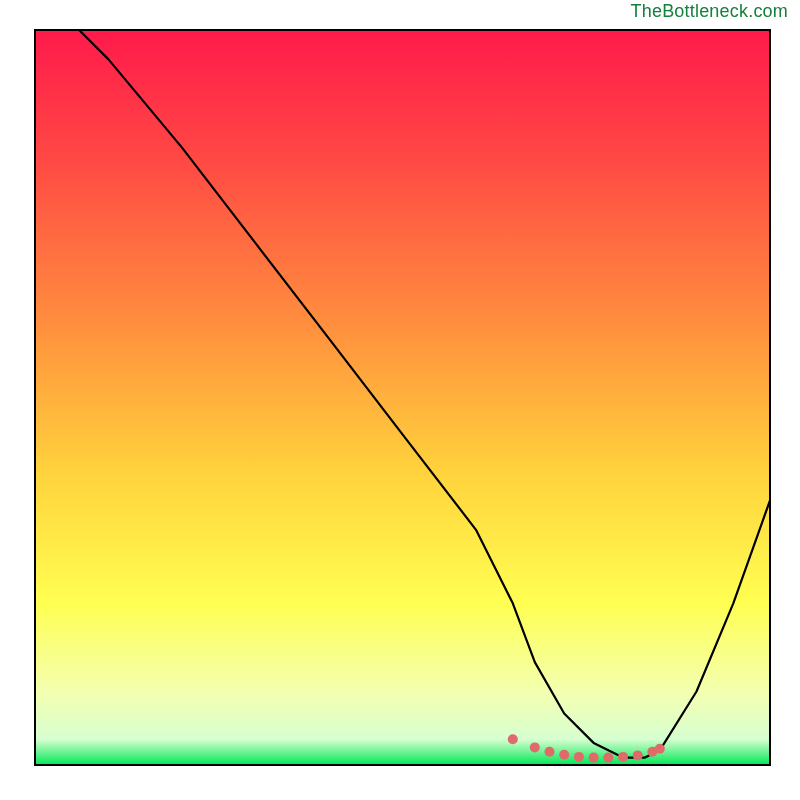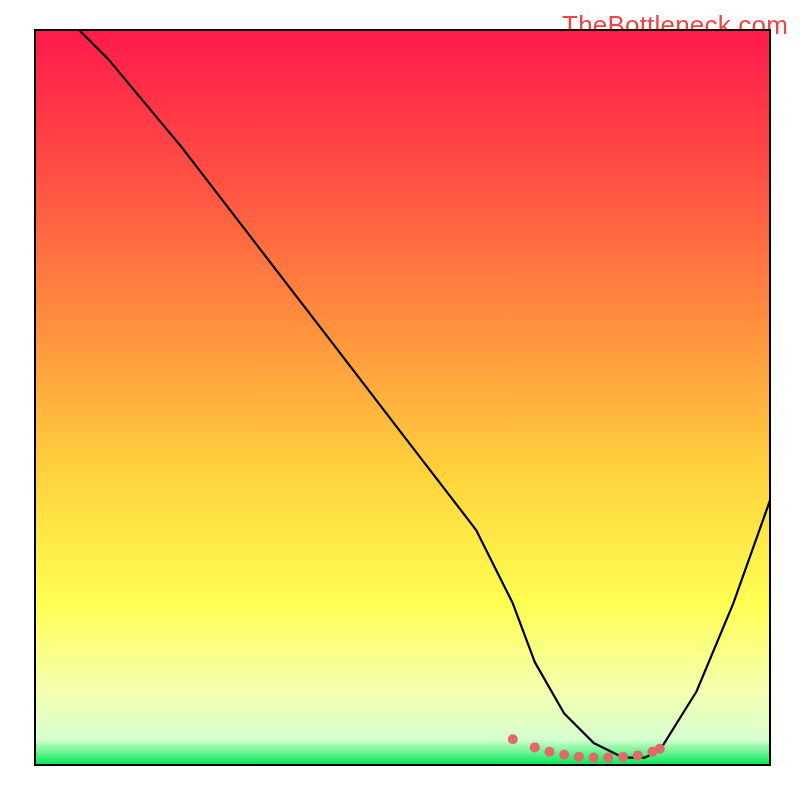--- a/index.html
+++ b/index.html
@@ -11,24 +11,24 @@
     background: #ffffff;
     font-family: Arial, Helvetica, sans-serif;
   }
   .wrapper {
     position: relative;
     width: 800px;
     height: 800px;
   }
   .watermark {
     position: absolute;
-    top: 10px;
+    top: 1px;
     right: 12px;
-    color: #ef4444;
-    font-size: 26px;
+    color: #15803d;
+    font-size: 18px;
     font-weight: 400;
     letter-spacing: 0.2px;
   }
   svg.chart {
     position: absolute;
     top: 0;
     left: 0;
   }
 </style>
 </head>

